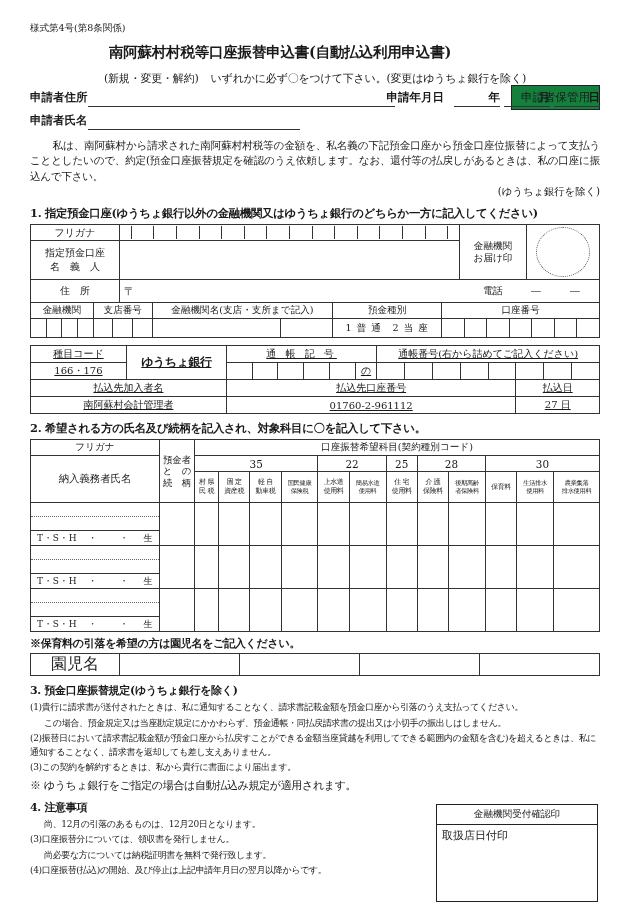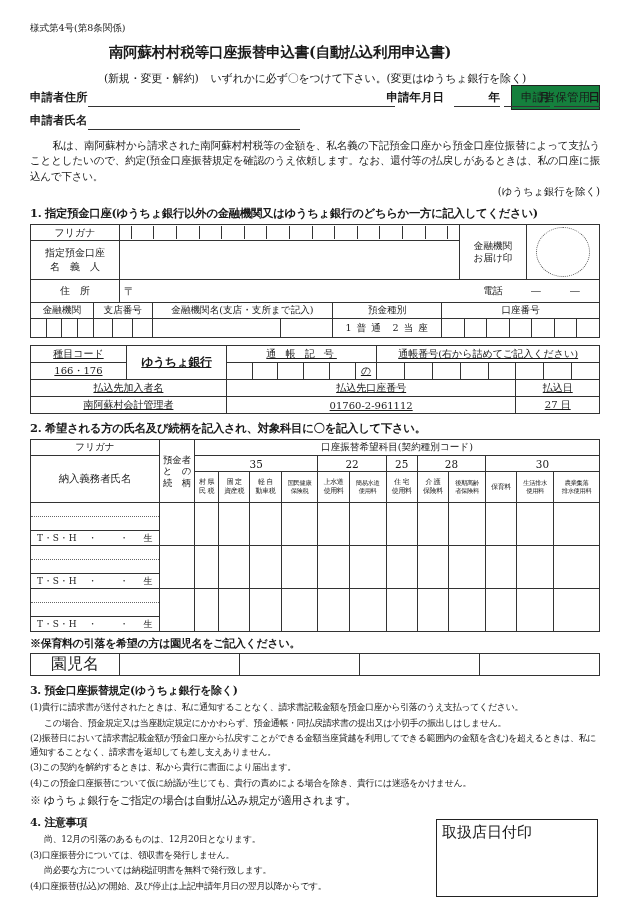--- a/index.html
+++ b/index.html
@@ -99,21 +99,21 @@
   .rule{font-size:9px;line-height:1.5;letter-spacing:-0.35px;margin-top:2px;}
   .rule.ind{padding-left:14px;}
   .note-star{font-size:11px;margin-top:3px;letter-spacing:-0.35px;}
 
   
   .footwrap{position:relative;margin-top:5px;}
   .confirm{
     position:absolute;right:2px;top:4px;width:160px;border:1.3px solid #222;background:#fff;
   }
   .confirm .c-title{font-size:9.6px;text-align:center;padding:3px 0;border-bottom:1.3px solid #222;}
-  .confirm .c-sub{font-size:15px;padding:3px 5px;height:76px;box-sizing:border-box;font-family:Liberation Serif, serif;}
+  .confirm .c-sub{font-size:11px;padding:3px 5px;height:76px;box-sizing:border-box;font-family:Liberation Serif, serif;}
   .footnotes{width:430px;}
 </style>
 </head>
 <body>
 
 <div class="page">
 
   <div class="formno">様式第4号(第8条関係)</div>
 
   <div class="titlerow">
@@ -429,27 +429,27 @@
     </tbody>
   </table>
 
   <div class="rules">
     <div class="sechead small">3. 預金口座振替規定(ゆうちょ銀行を除く)</div>
     <div id="sec3-items">
         <div class="rule">(1)貴行に請求書が送付されたときは、私に通知することなく、請求書記載金額を預金口座から引落のうえ支払ってください。</div>
         <div class="rule ind">この場合、預金規定又は当座勘定規定にかかわらず、預金通帳・同払戻請求書の提出又は小切手の振出しはしません。</div>
         <div class="rule">(2)振替日において請求書記載金額が預金口座から払戻すことができる金額当座貸越を利用してできる範囲内の金額を含む)を超えるときは、私に通知することなく、請求書を返却しても差し支えありません。</div>
         <div class="rule">(3)この契約を解約するときは、私から貴行に書面により届出ます。</div>
-        <div class="rule">(4)この預金口座振替について仮に紛議が生じても、貴行の責めによる場合を除き、貴行には迷惑をかけません。</div>
       </div>
     <div class="note-star">※ ゆうちょ銀行をご指定の場合は自動払込み規定が適用されます。</div>
   </div>
 
   <div class="footwrap">
     <div class="confirm">
+      <div class="c-title">金融機関受付確認印</div>
       <div class="c-sub">取扱店日付印</div>
     </div>
     <div class="footnotes">
       <div class="sechead small">4. 注意事項</div>
       <div id="sec4-items">
           <div class="rule ind">尚、12月の引落のあるものは、12月20日となります。</div>
           <div class="rule">(3)口座振替分については、領収書を発行しません。</div>
           <div class="rule ind">尚必要な方については納税証明書を無料で発行致します。</div>
           <div class="rule">(4)口座振替(払込)の開始、及び停止は上記申請年月日の翌月以降からです。</div>
         </div>

